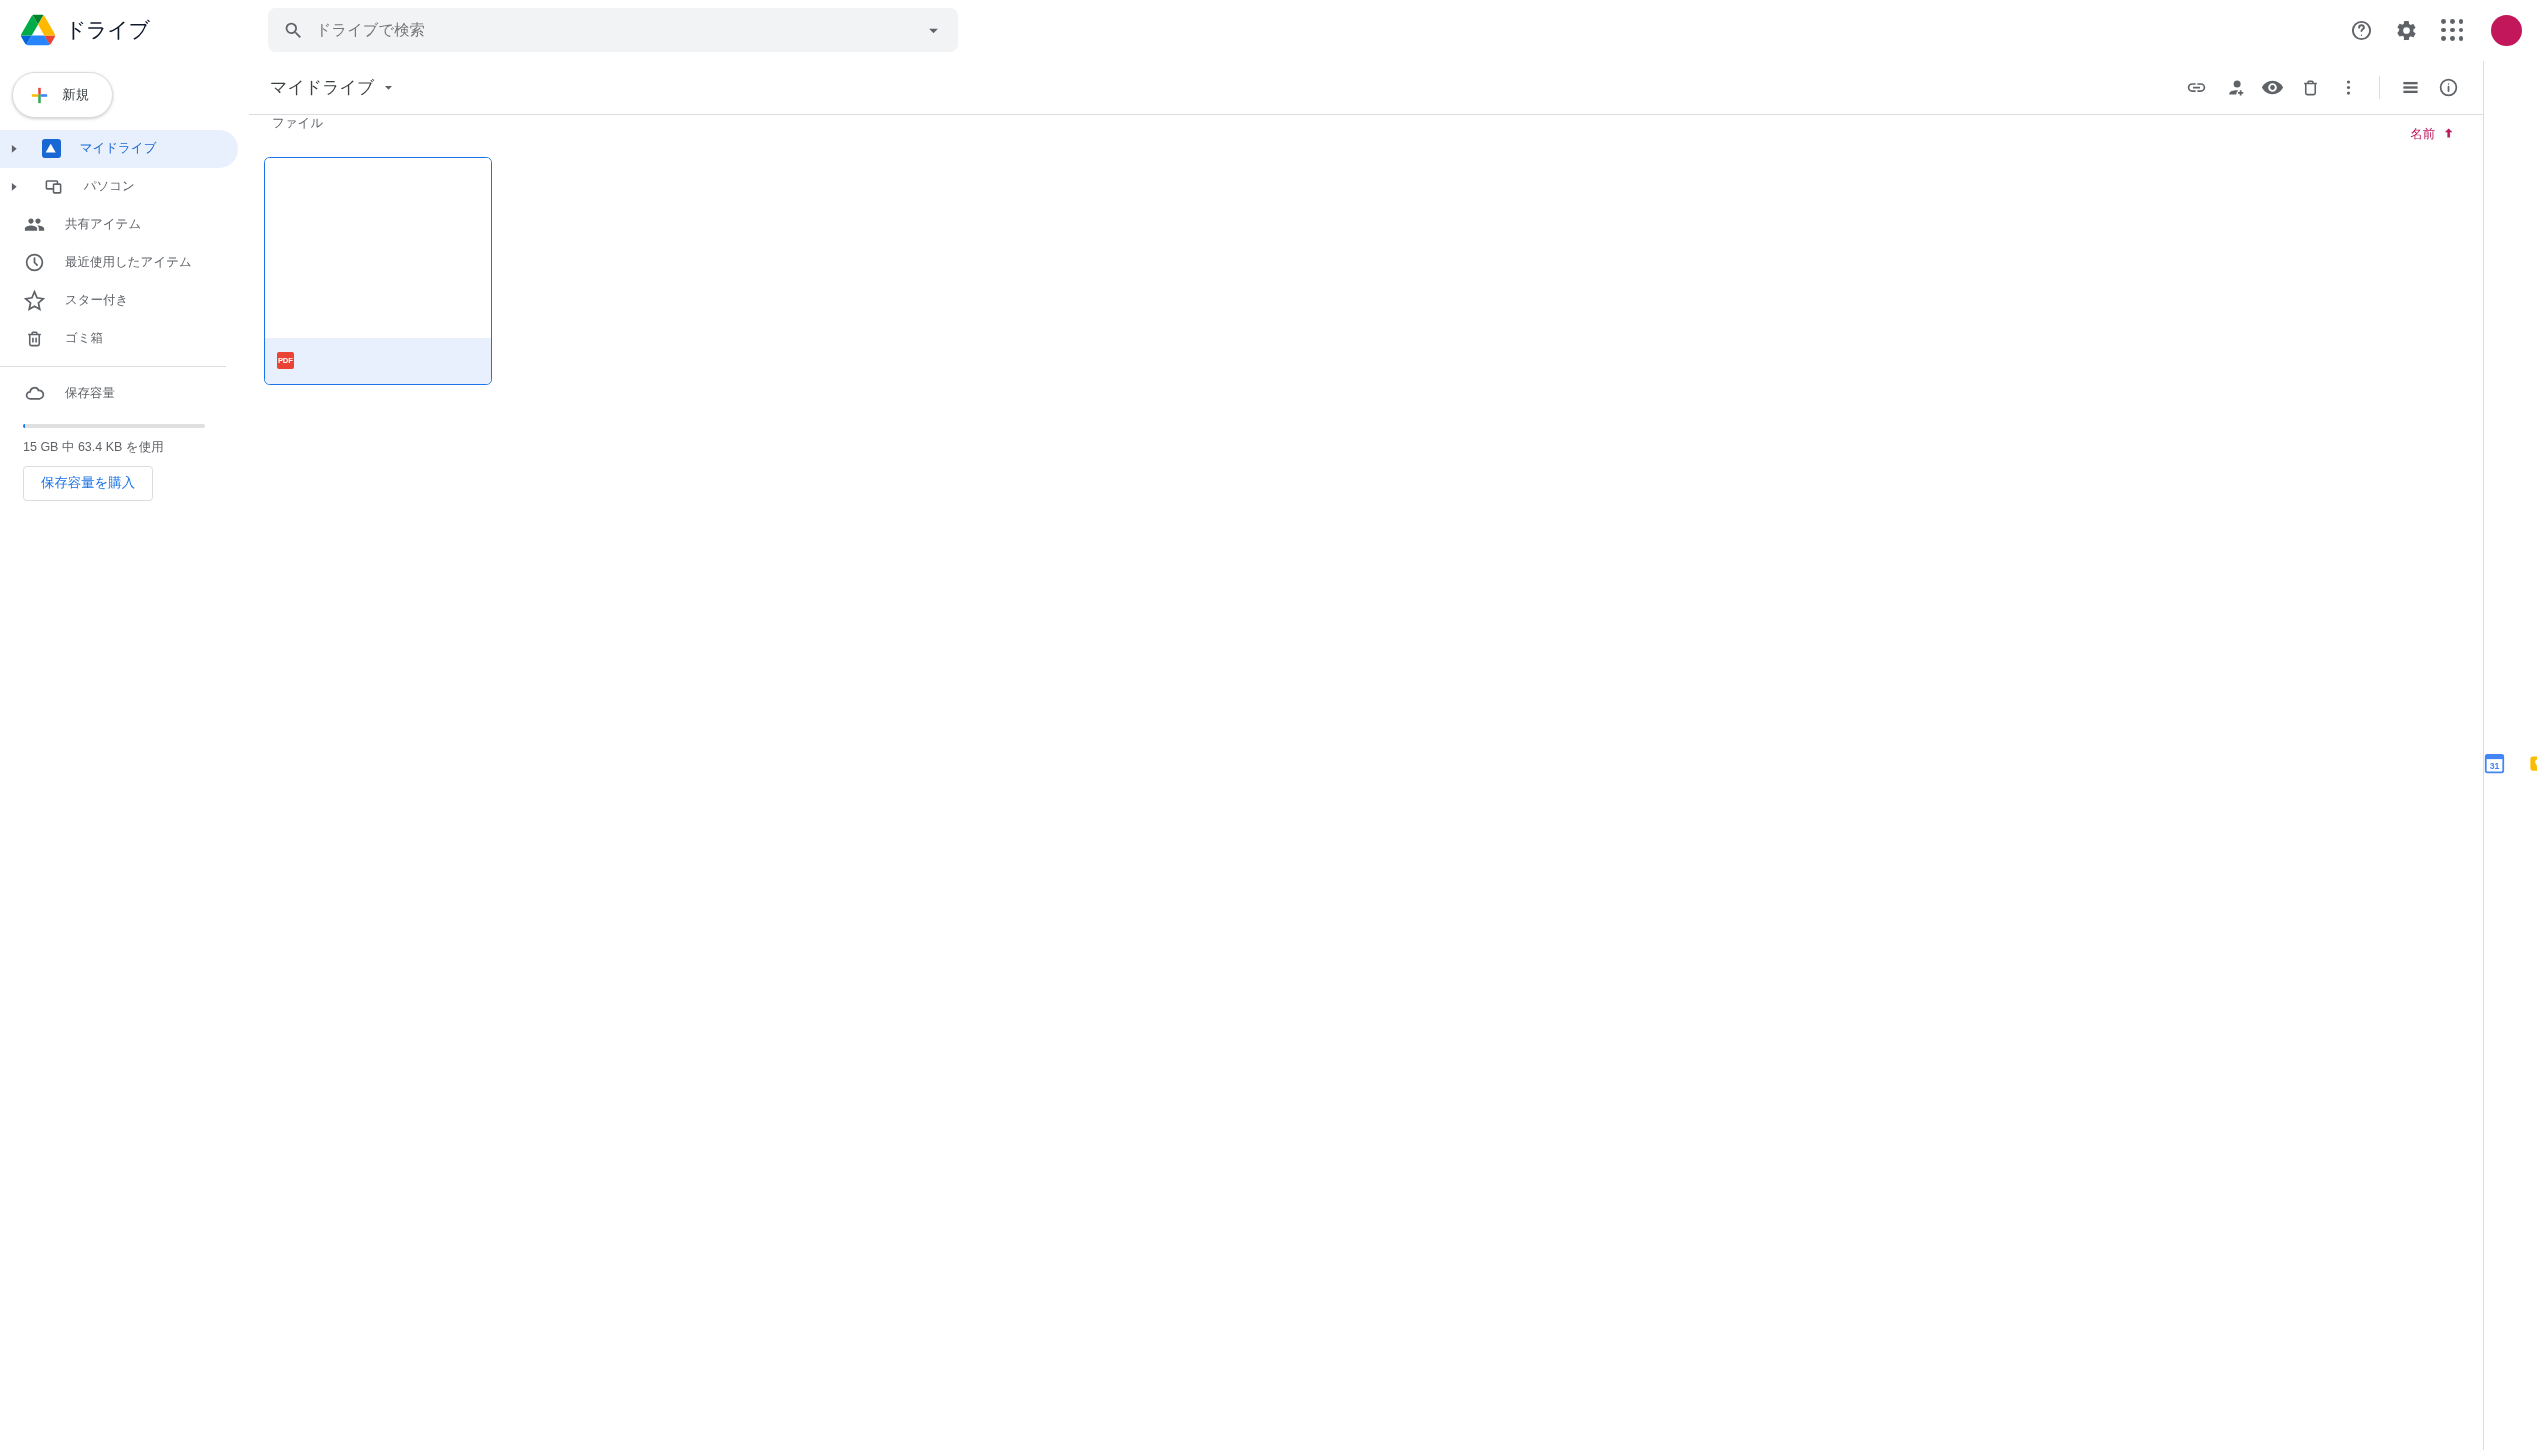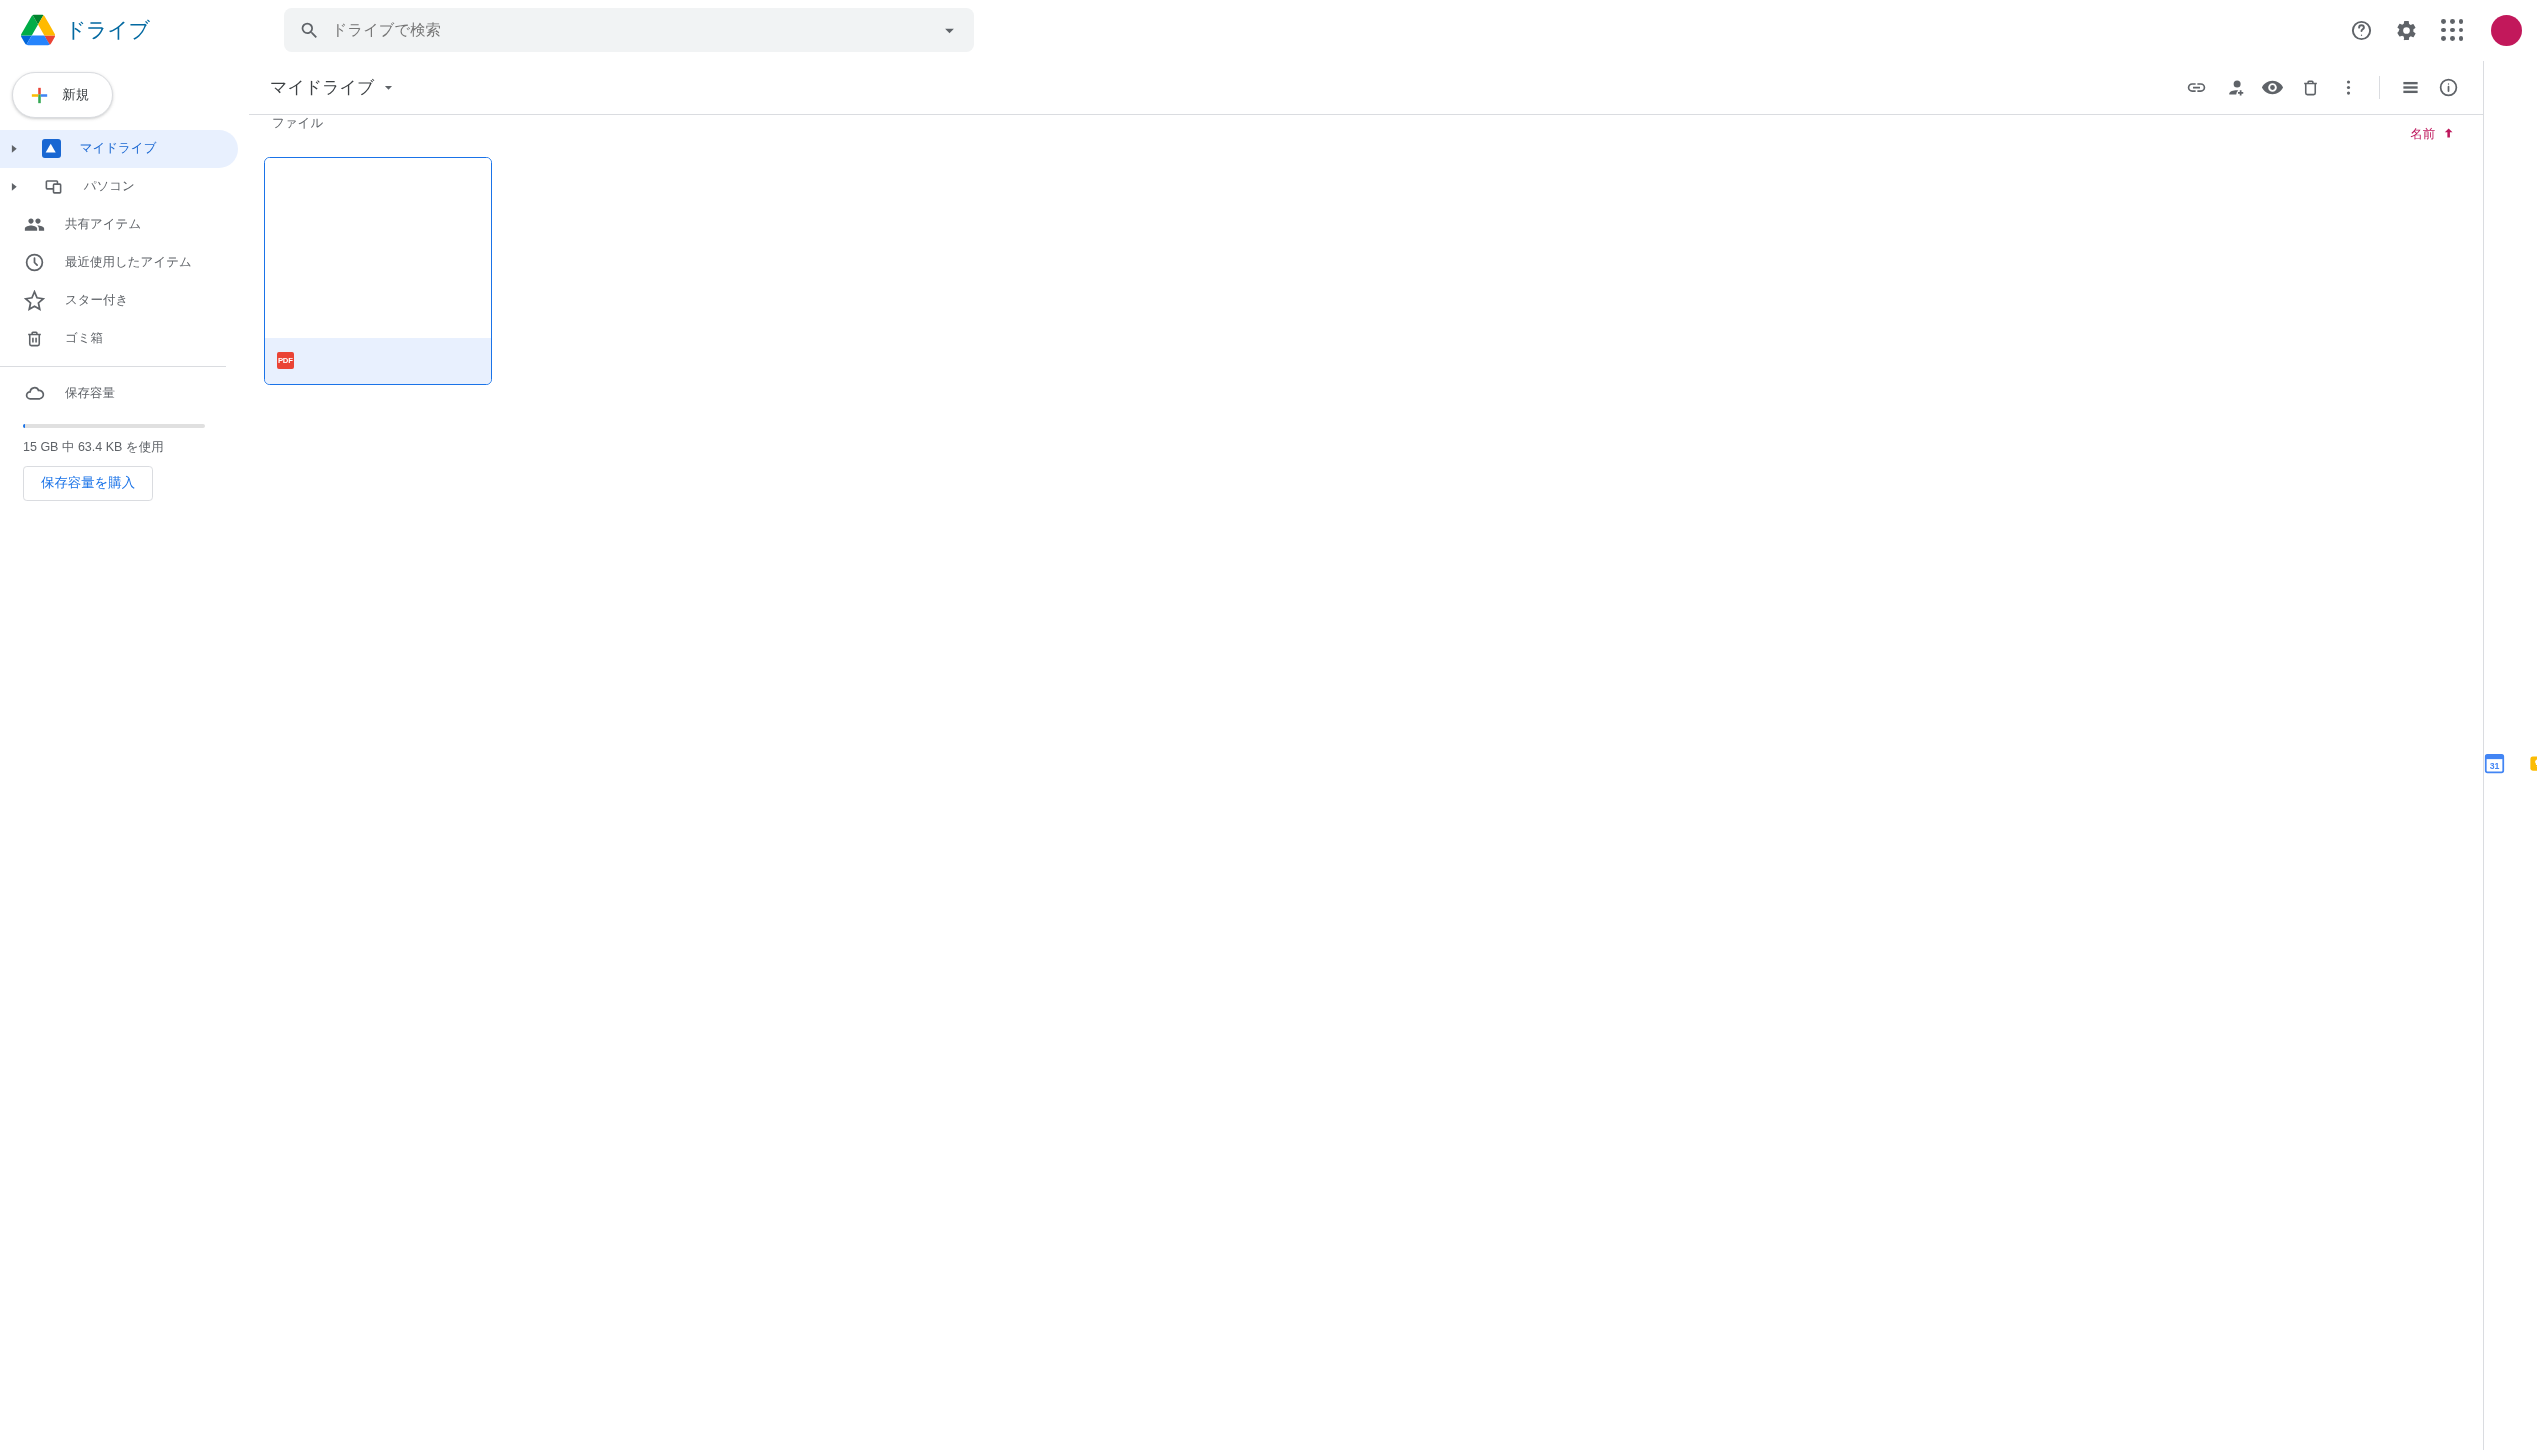--- a/index.html
+++ b/index.html
@@ -3,22 +3,22 @@
 <meta charset="utf-8">
 <style>
 * { box-sizing: border-box; margin: 0; padding: 0; }
 html, body { height: 100%; font-family: "Hiragino Sans", "Yu Gothic", Arial, sans-serif; background: #fff; color: #3c4043; }
 body { display: flex; flex-direction: column; }
 
 
 .gd-header { height: 61px; display: flex; align-items: center; padding: 0 7.7px; gap: 7.7px; border-bottom: 1px solid transparent; }
 .gd-logo-block { display: flex; align-items: center; gap: 7.7px; min-width: 249px; padding-left: 11.5px; }
 .gd-logo { width: 38px; height: 38px; display: flex; align-items: center; justify-content: center; }
-.gd-product-name { font-size: 21px; color: #0369a1; letter-spacing: -0.3px; text-align: right; }
-.gd-search { flex: 0 1 690px; height: 44px; background: #f1f3f4; border-radius: 7.7px; display: flex; align-items: center; padding: 0 5.7px; margin-left: 20px; }
+.gd-product-name { font-size: 21px; color: #0f172a; letter-spacing: -0.3px; text-align: right; }
+.gd-search { flex: 0 1 690px; height: 44px; background: #f1f3f4; border-radius: 7.7px; display: flex; align-items: center; padding: 0 5.7px; margin-left: 4px; }
 .gd-search-icon-btn, .gd-search-opts-btn { width: 38px; height: 38px; border: none; background: none; display: flex; align-items: center; justify-content: center; border-radius: 50%; cursor: pointer; color: #5f6368; }
 .gd-search-input { flex: 1; border: none; background: transparent; font-size: 15.3px; color: #5f6368; outline: none; padding: 0 3.8px; }
 .gd-header-spacer { flex: 1; }
 .gd-header-actions { display: flex; align-items: center; gap: 7.7px; padding-right: 7.7px; }
 .gd-hdr-btn { width: 38px; height: 38px; border: none; background: none; border-radius: 50%; cursor: pointer; display: flex; align-items: center; justify-content: center; color: #5f6368; }
 .gd-apps-grid { display: grid; grid-template-columns: repeat(3, 4.8px); grid-template-rows: repeat(3, 4.8px); gap: 3.8px; }
 .gd-apps-grid span { width: 4.8px; height: 4.8px; background: #5f6368; border-radius: 50%; }
 .gd-avatar { width: 31px; height: 31px; border-radius: 50%; background: #c2185b; margin-left: 11.5px; cursor: pointer; }
 
 

